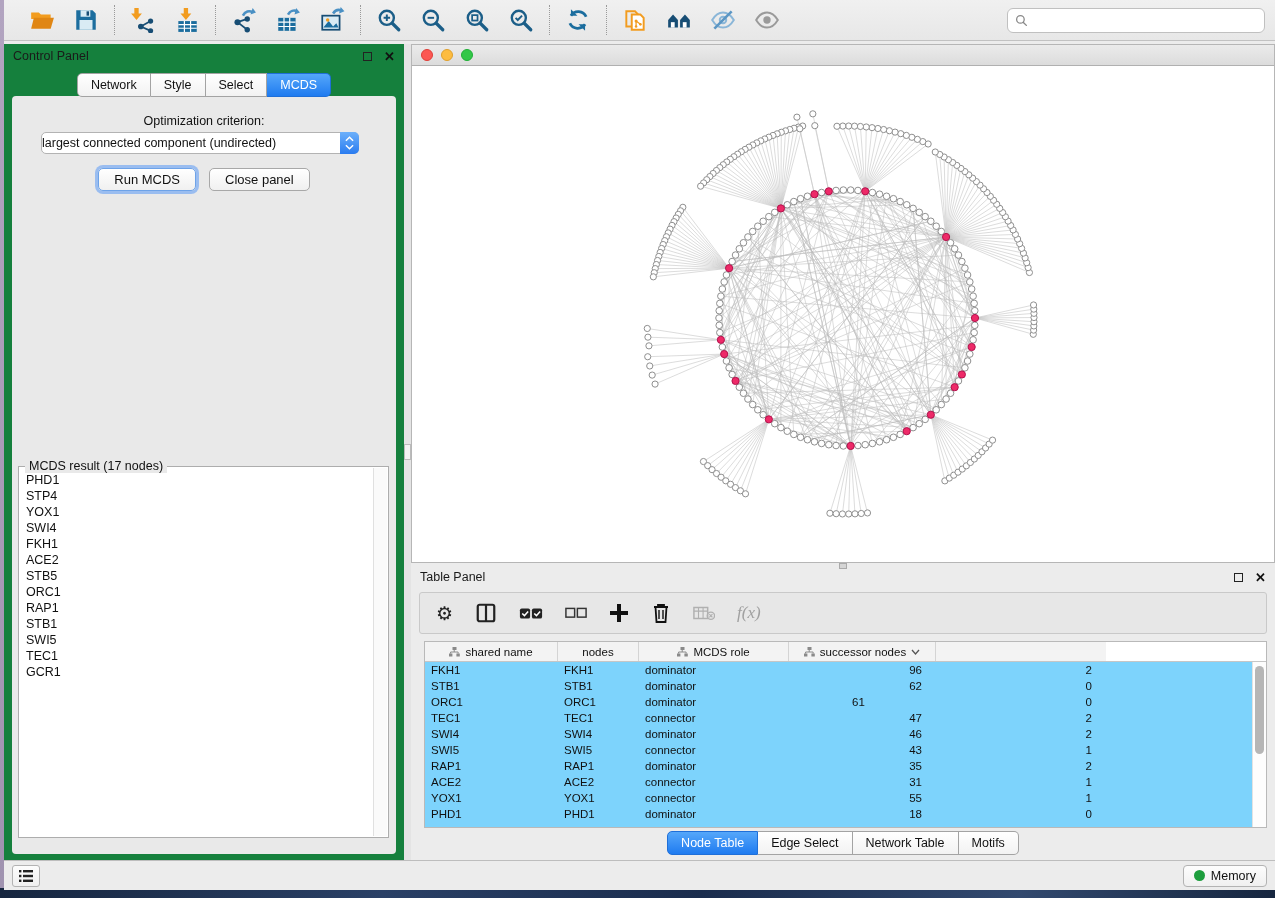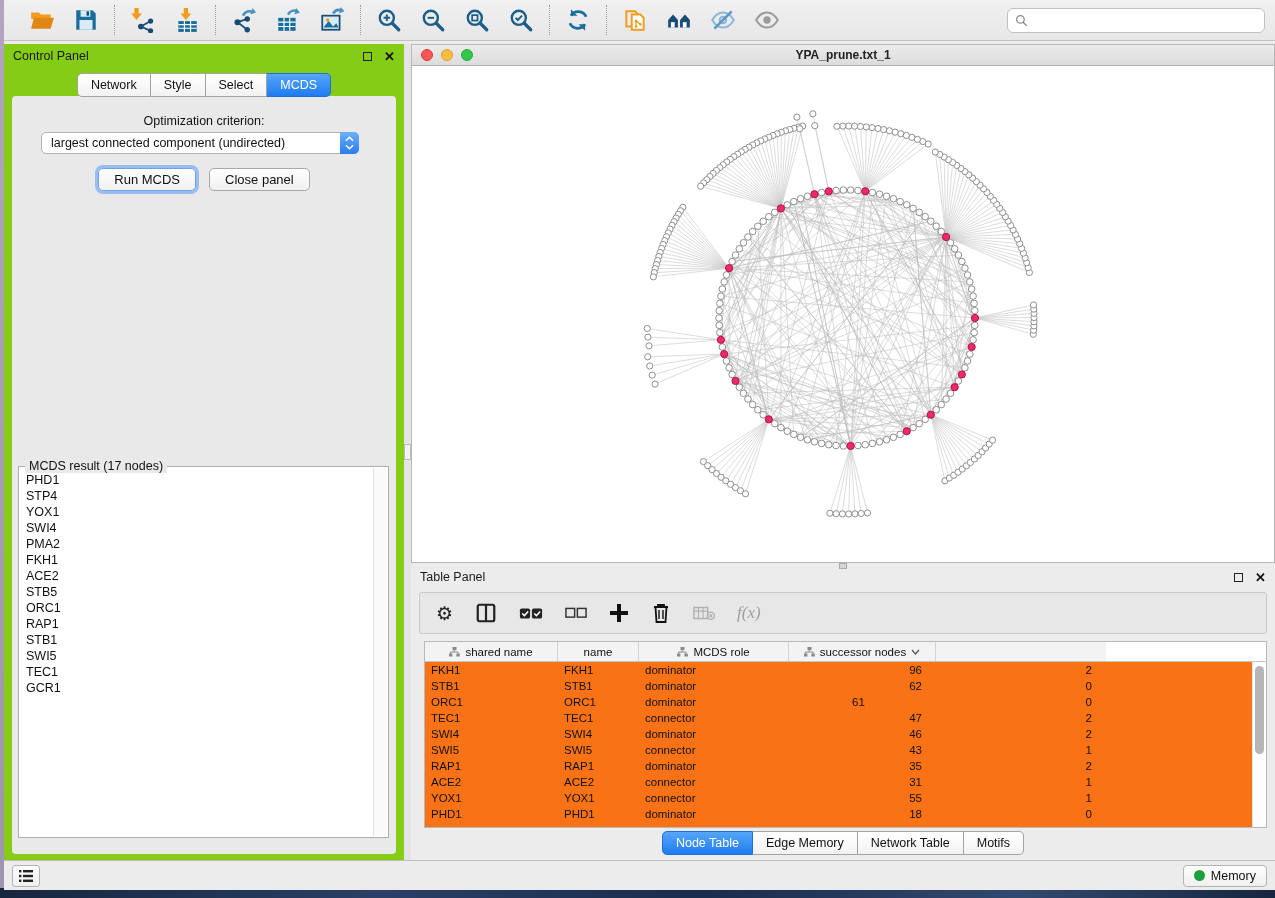--- a/index.html
+++ b/index.html
@@ -28,33 +28,33 @@
     font-family:"Liberation Sans",sans-serif; margin-left:5px;}
 
   
   .panel-titlebar { height:24px; display:flex; align-items:center; padding:0 9px;
     font-size:12.5px; color:#1a1a1a; }
   .panel-titlebar .spacer { flex:1; }
   .float-box { width:9px; height:9px; border:1.5px solid #222; display:inline-block; margin-right:12px; }
   .close-x { font-size:13px; font-weight:bold; color:#111; line-height:9px; }
 
   
-  .control-panel { position:absolute; left:0; top:44px; width:400px; height:816px; background:#84cc16; }
+  .control-panel { position:absolute; left:0; top:44px; width:400px; height:816px; background:#15803d; }
   .cp-inner { position:absolute; left:8px; top:52px; width:384px; height:758px;
     background:#e9e9e9; border-radius:4px; }
   .seg-tabs { position:absolute; top:29px; left:0; width:100%; display:flex; justify-content:center; }
   .seg-tab { font-size:12.5px; padding:4px 13px; background:linear-gradient(#ffffff,#f2f2f2);
     border:1px solid #a3a3a3; border-left:none; color:#111; }
   .seg-tab:first-child { border-left:1px solid #a3a3a3; border-radius:5px 0 0 5px; }
   .seg-tab:last-child { border-radius:0 5px 5px 0; }
   .seg-tab.active { background:linear-gradient(#55a7fa,#1f7bf0); color:#fff; border-color:#1f6fd8; }
   .opt-label { position:absolute; top:70px; width:100%; text-align:center; font-size:12.5px; color:#111; }
   .dropdown { position:absolute; top:88px; left:37px; width:318px; height:22px; background:#fff;
     border:1px solid #b3b3b3; border-radius:5px; display:flex; align-items:center; }
-  .dropdown .dd-text { flex:1; font-size:12.5px; padding-left:9px; color:#111; }
+  .dropdown .dd-text { flex:1; font-size:12.5px; color:#111; }
   .dd-stepper { width:19px; height:22px; margin-right:-1px; border-radius:0 5px 5px 0;
     background:linear-gradient(#6cb0fb,#2a7cf0); display:flex; flex-direction:column;
     align-items:center; justify-content:center; gap:2px; }
   .dd-stepper svg { width:9px; height:6px; }
   .cp-buttons { position:absolute; top:124px; width:100%; display:flex; justify-content:center; gap:13px; }
   .btn { font-size:13px; padding:3px 15px; border:1px solid #a8a8a8; border-radius:5px;
     background:linear-gradient(#ffffff,#f0f0f0); color:#111; }
   .btn.focused { box-shadow:0 0 0 3px rgba(102,160,245,.6); border-color:#6ea3e8; }
   .groupbox { position:absolute; left:14px; top:422px; width:371px; height:372px;
     border:1px solid #adadad; background:#fff; }
@@ -89,21 +89,21 @@
   .tp-handle { position:absolute; top:-2px; left:50%; width:8px; height:6px; margin-left:-4px;
     background:#d5d5d5; border:1px solid #aaa; }
   .tp-toolbar { position:absolute; left:8px; top:27px; width:848px; height:42px;
     background:#e7e7e7; border:1px solid #c9c9c9; border-radius:3px;
     display:flex; align-items:center; gap:22px; padding:0 16px; }
   .tp-tool { display:flex; align-items:center; justify-content:center; }
   .fx-label { font-family:"Liberation Serif", serif; font-style:italic; font-size:17px; color:#a0a0a0; }
   .gear-char { font-size:19px; color:#222; line-height:1; }
 
   .node-table { position:absolute; left:13px; top:76px; width:843px; height:187px;
-    background:#f97316; border:1px solid #b9b9b9; }
+    background:#7dd3fc; border:1px solid #b9b9b9; }
   .nt-header { display:flex; height:20px; background:#f3f3f3; border-bottom:1px solid #c6c6c6;
     font-size:11.5px; color:#111; }
   .nt-hcell { display:flex; align-items:center; justify-content:center; gap:5px;
     border-right:1px solid #d4d4d4; overflow:hidden; }
   .nt-hcell:last-child { border-right:none; }
   .nt-body { position:absolute; left:0; top:20px; right:14px; bottom:0; overflow:hidden; }
   .nt-row { display:flex; height:16px; font-size:11.5px; color:#111; align-items:center; }
   .nt-cell { padding:0 6px; overflow:hidden; white-space:nowrap; }
   .nt-cell.num { text-align:right; padding-right:14px; }
   .nt-scroll { position:absolute; top:20px; right:0; bottom:0; width:14px; background:#fdfdfd;
@@ -317,21 +317,20 @@
       <button class="btn focused">Run MCDS</button>
       <button class="btn">Close panel</button>
     </div>
     <div class="groupbox">
       <span class="groupbox-legend">MCDS result (17 nodes)</span>
       <div class="mcds-list" id="mcds-list">
           <div>PHD1</div>
           <div>STP4</div>
           <div>YOX1</div>
           <div>SWI4</div>
-          <div>PMA2</div>
           <div>FKH1</div>
           <div>ACE2</div>
           <div>STB5</div>
           <div>ORC1</div>
           <div>RAP1</div>
           <div>STB1</div>
           <div>SWI5</div>
           <div>TEC1</div>
           <div>GCR1</div>
         </div>
@@ -343,21 +342,20 @@
     <div class="handle"></div>
   </div>
 
   <div class="net-window">
     <div class="net-titlebar">
       <div class="traffic">
         <span class="tl-red"></span>
         <span class="tl-yellow"></span>
         <span class="tl-green"></span>
       </div>
-      <div class="net-title">YPA_prune.txt_1</div>
     </div>
     <div class="net-canvas">
       <svg id="graph-svg" width="862" height="495" viewBox="0 0 862 495">
           <line x1="368.9011249102129" y1="142.3873241277966" x2="331.4458247200067" y2="327.23651229343653" stroke="#bcbcbc" stroke-width="0.7" stroke-opacity="0.75"></line>
           <line x1="368.9011249102129" y1="142.3873241277966" x2="314.4439214541409" y2="208.9856776684249" stroke="#bcbcbc" stroke-width="0.7" stroke-opacity="0.75"></line>
           <line x1="368.9011249102129" y1="142.3873241277966" x2="507.24873201494654" y2="357.66040281123503" stroke="#bcbcbc" stroke-width="0.7" stroke-opacity="0.75"></line>
           <line x1="368.9011249102129" y1="142.3873241277966" x2="368.9011249102129" y2="361.6126758722034" stroke="#bcbcbc" stroke-width="0.7" stroke-opacity="0.75"></line>
           <line x1="368.9011249102129" y1="142.3873241277966" x2="494.73341737288627" y2="138.79258483227977" stroke="#bcbcbc" stroke-width="0.7" stroke-opacity="0.75"></line>
           <line x1="368.9011249102129" y1="142.3873241277966" x2="307.8343378753856" y2="266.5909004659891" stroke="#bcbcbc" stroke-width="0.7" stroke-opacity="0.75"></line>
           <line x1="368.9011249102129" y1="142.3873241277966" x2="416.7837007010195" y2="125.30285543924062" stroke="#bcbcbc" stroke-width="0.7" stroke-opacity="0.75"></line>
@@ -1052,21 +1050,21 @@
               <g fill="#8a8a8a">
                 <rect x="3.5" y="0" width="4" height="3"></rect>
                 <rect x="0" y="6.5" width="3.4" height="3"></rect>
                 <rect x="7.4" y="6.5" width="3.4" height="3"></rect>
                 <path d="M5.2 3v2M1.6 6.5V5h7.5v1.5" stroke="#8a8a8a" fill="none"></path>
               </g>
             </svg>
             <span>shared name</span>
           </div>
           <div class="nt-hcell" style="width: 81px;">
-            <span>name</span>
+            <span>nodes</span>
           </div>
           <div class="nt-hcell" style="width: 150px;">
             <svg width="11" height="10" viewBox="0 0 11 10">
               <g fill="#8a8a8a">
                 <rect x="3.5" y="0" width="4" height="3"></rect>
                 <rect x="0" y="6.5" width="3.4" height="3"></rect>
                 <rect x="7.4" y="6.5" width="3.4" height="3"></rect>
                 <path d="M5.2 3v2M1.6 6.5V5h7.5v1.5" stroke="#8a8a8a" fill="none"></path>
               </g>
             </svg>
@@ -1171,21 +1169,21 @@
             <div class="nt-cell num" style="width: 170px;">0</div>
           </div>
         </div>
       <div class="nt-scroll">
         <div class="nt-thumb"></div>
       </div>
     </div>
 
     <div class="tp-tabs" id="tp-tabs">
         <div class="seg-tab active">Node Table</div>
-        <div class="seg-tab">Edge Memory</div>
+        <div class="seg-tab">Edge Select</div>
         <div class="seg-tab">Network Table</div>
         <div class="seg-tab">Motifs</div>
       </div>
   </div>
 
   <div class="status-bar">
     <div class="status-left-btn">
       <svg width="16" height="14" viewBox="0 0 16 14">
           <g fill="#222">
             <rect x="1" y="1" width="2.4" height="2.4"></rect>

